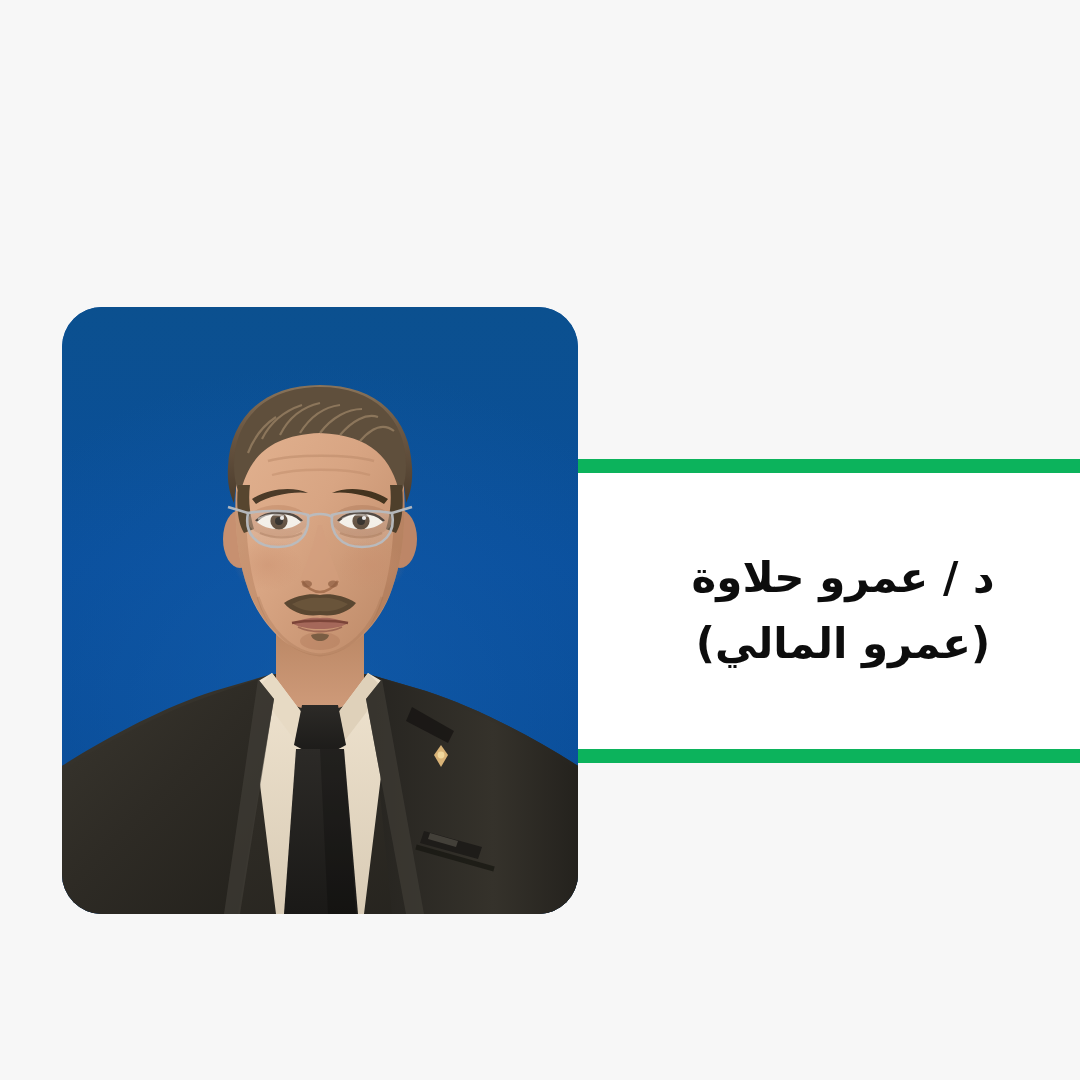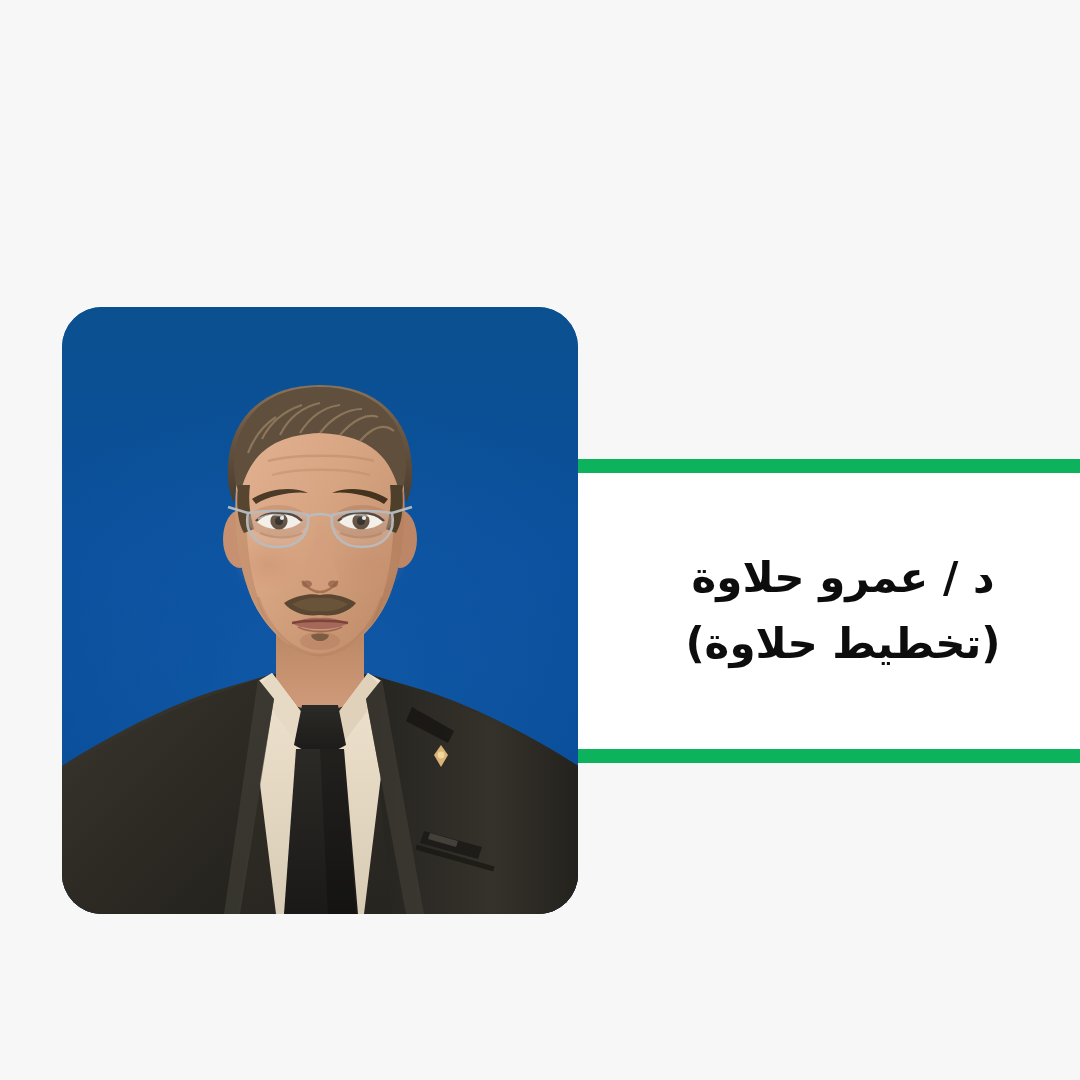--- a/index.html
+++ b/index.html
@@ -303,16 +303,16 @@
       </g>
     </svg>
   </div>
 
   <div class="text-panel"></div>
   <div class="rule top"></div>
   <div class="rule bottom"></div>
 
   <div class="text-block">
     <div class="text-line">د / عمرو حلاوة</div>
-    <div class="text-line">(تخطيط حلاوة)</div>
+    <div class="text-line">(عمرو المالي)</div>
   </div>
 
 </div>
 
 </body></html>

